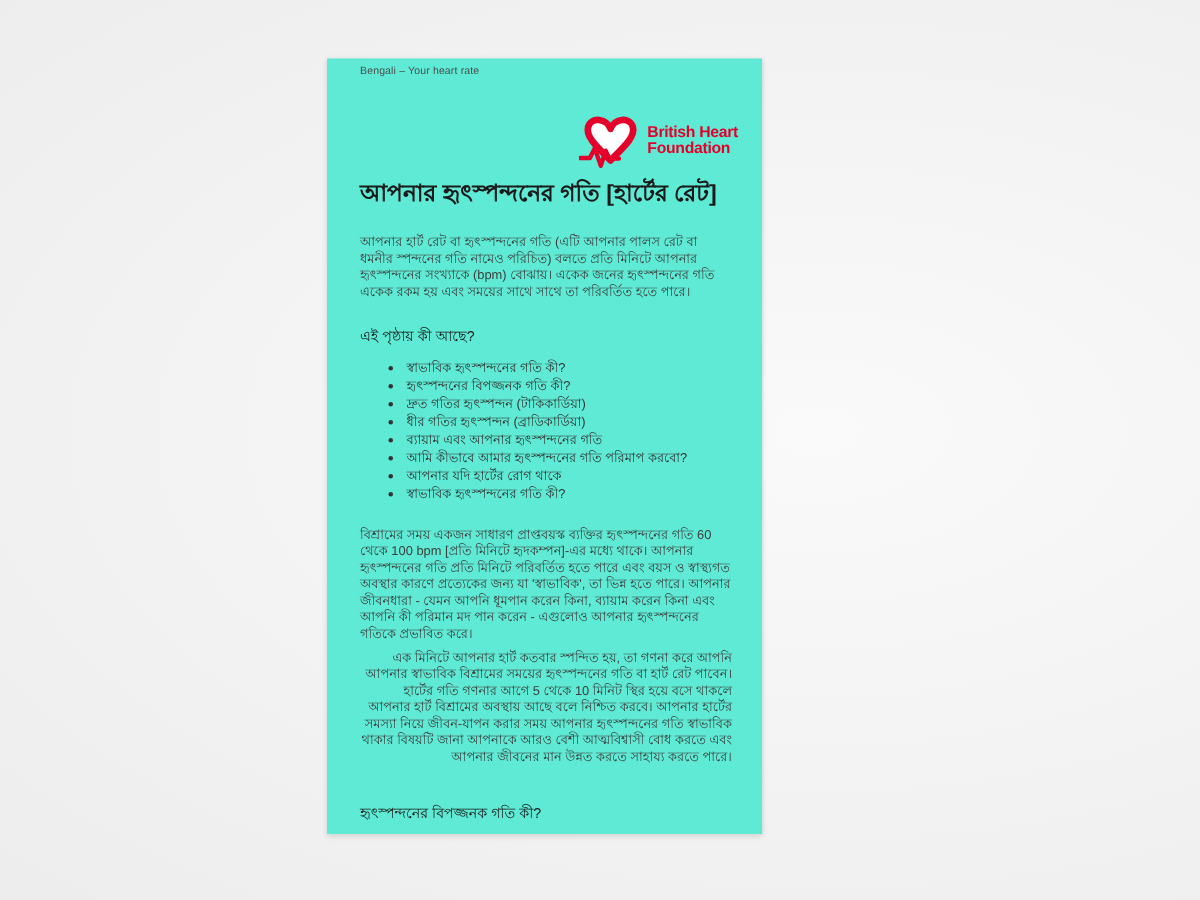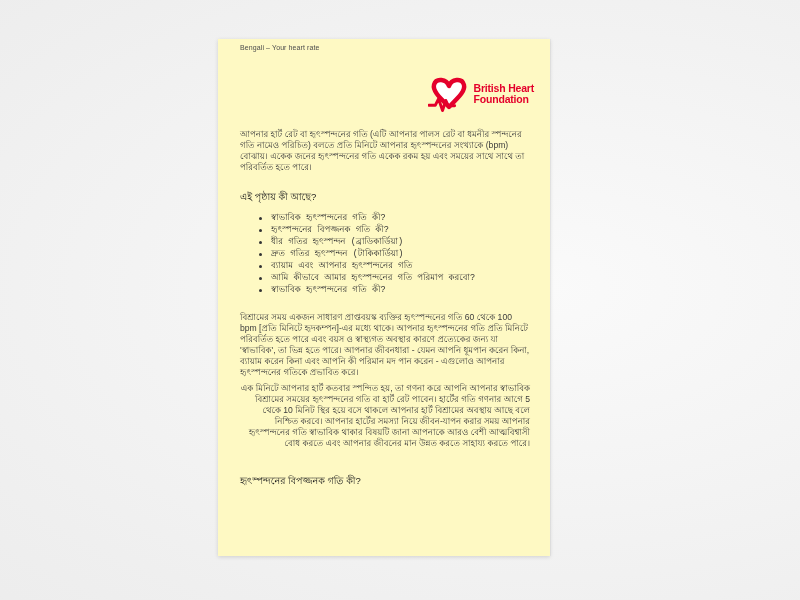--- a/index.html
+++ b/index.html
@@ -5,22 +5,22 @@
   * { margin: 0; padding: 0; box-sizing: border-box; }
   html, body { width: 800px; height: 600px; overflow: hidden; }
   body {
     font-family: "Liberation Sans", "DejaVu Sans", sans-serif;
     background: radial-gradient(ellipse 130% 95% at 68% 48%, #fafafa 0%, #efefef 62%, #e9e9e9 100%);
     position: relative;
   }
   .page {
     position: absolute;
     left: 218px; top: 39px;
-    width: 332px; height: 517px;
-    background: #fef9c3;
+    width: 290px; height: 517px;
+    background: #5eead4;
     box-shadow: 0 1px 4px rgba(0,0,0,0.14), 1px 0 0 rgba(0,0,0,0.03);
     padding: 5px 20px 2px 22px;
     overflow: hidden;
   }
   .doc-label {
     font-size: 7px;
     color: #4d4d4d;
     letter-spacing: 0.1px;
   }
   .logo-row {
@@ -65,21 +65,20 @@
     list-style: none;
     padding-left: 18px;
   }
   ul.contents-list li {
     position: relative;
     padding-left: 13px;
     font-size: 8.6px;
     line-height: 12px;
     color: #333333;
     cursor: pointer;
-    font-family: Liberation Mono, monospace;
   }
   ul.contents-list li::before {
     content: "";
     position: absolute;
     left: 1px; top: 5px;
     width: 3px; height: 3px;
     border-radius: 50%;
     background: #333333;
   }
   .gap-lg { }
@@ -99,32 +98,34 @@
         <path d="M26 13 C 23 4.5, 10 2.5, 7.5 11.5 C 5.5 19, 13.5 26.5, 26 39 C 38.5 26.5, 46.5 19, 44.5 11.5 C 42 2.5, 29 4.5, 26 13 Z" fill="#ffffff" stroke="#e4002b" stroke-width="5.5" stroke-linejoin="round"></path>
         <polyline points="1,37 9,37 13,29 18,43.5 22,31 25,37.5 33,37.5" fill="none" stroke="#e4002b" stroke-width="3.6" stroke-linecap="round" stroke-linejoin="round"></polyline>
       </svg>
     </span>
     <span class="logo-text" style="color:#e4002b">
       <div>British Heart</div>
       <div>Foundation</div>
     </span>
   </div>
 
+  <h1 class="doc-title">আপনার হৃৎস্পন্দনের গতি [হার্টের রেট]</h1>
 
   <p class="body-text">আপনার হার্ট রেট বা হৃৎস্পন্দনের গতি (এটি আপনার পালস রেট বা ধমনীর স্পন্দনের গতি নামেও পরিচিত) বলতে প্রতি মিনিটে আপনার হৃৎস্পন্দনের সংখ্যাকে (bpm) বোঝায়। একেক জনের হৃৎস্পন্দনের গতি একেক রকম হয় এবং সময়ের সাথে সাথে তা পরিবর্তিত হতে পারে।</p>
 
   <div class="sub-heading">এই পৃষ্ঠায় কী আছে?</div>
 
   <ul class="contents-list">
     <li>স্বাভাবিক হৃৎস্পন্দনের গতি কী?</li>
     <li>হৃৎস্পন্দনের বিপজ্জনক গতি কী?</li>
+    <li>দ্রুত গতির হৃৎস্পন্দন (টাকিকার্ডিয়া)</li>
     <li>ধীর গতির হৃৎস্পন্দন (ব্রাডিকার্ডিয়া)</li>
-    <li>দ্রুত গতির হৃৎস্পন্দন (টাকিকার্ডিয়া)</li>
     <li>ব্যায়াম এবং আপনার হৃৎস্পন্দনের গতি</li>
     <li>আমি কীভাবে আমার হৃৎস্পন্দনের গতি পরিমাপ করবো?</li>
+    <li>আপনার যদি হার্টের রোগ থাকে</li>
     <li>স্বাভাবিক হৃৎস্পন্দনের গতি কী?</li>
   </ul>
 
   <p class="body-text gap-lg">বিশ্রামের সময় একজন সাধারণ প্রাপ্তবয়স্ক ব্যক্তির হৃৎস্পন্দনের গতি 60 থেকে 100 bpm [প্রতি মিনিটে হৃদকম্পন]-এর মধ্যে থাকে। আপনার হৃৎস্পন্দনের গতি প্রতি মিনিটে পরিবর্তিত হতে পারে এবং বয়স ও স্বাস্থ্যগত অবস্থার কারণে প্রত্যেকের জন্য যা 'স্বাভাবিক', তা ভিন্ন হতে পারে। আপনার জীবনধারা - যেমন আপনি ধূমপান করেন কিনা, ব্যায়াম করেন কিনা এবং আপনি কী পরিমান মদ পান করেন - এগুলোও আপনার হৃৎস্পন্দনের গতিকে প্রভাবিত করে।</p>
 
   <p class="body-text gap-sm">এক মিনিটে আপনার হার্ট কতবার স্পন্দিত হয়, তা গণনা করে আপনি আপনার স্বাভাবিক বিশ্রামের সময়ের হৃৎস্পন্দনের গতি বা হার্ট রেট পাবেন। হার্টের গতি গণনার আগে 5 থেকে 10 মিনিট স্থির হয়ে বসে থাকলে আপনার হার্ট বিশ্রামের অবস্থায় আছে বলে নিশ্চিত করবে। আপনার হার্টের সমস্যা নিয়ে জীবন-যাপন করার সময় আপনার হৃৎস্পন্দনের গতি স্বাভাবিক থাকার বিষয়টি জানা আপনাকে আরও বেশী আত্মবিশ্বাসী বোধ করতে এবং আপনার জীবনের মান উন্নত করতে সাহায্য করতে পারে।</p>
 
   <div class="sub-heading section-heading">হৃৎস্পন্দনের বিপজ্জনক গতি কী?</div>
 
 </div>

